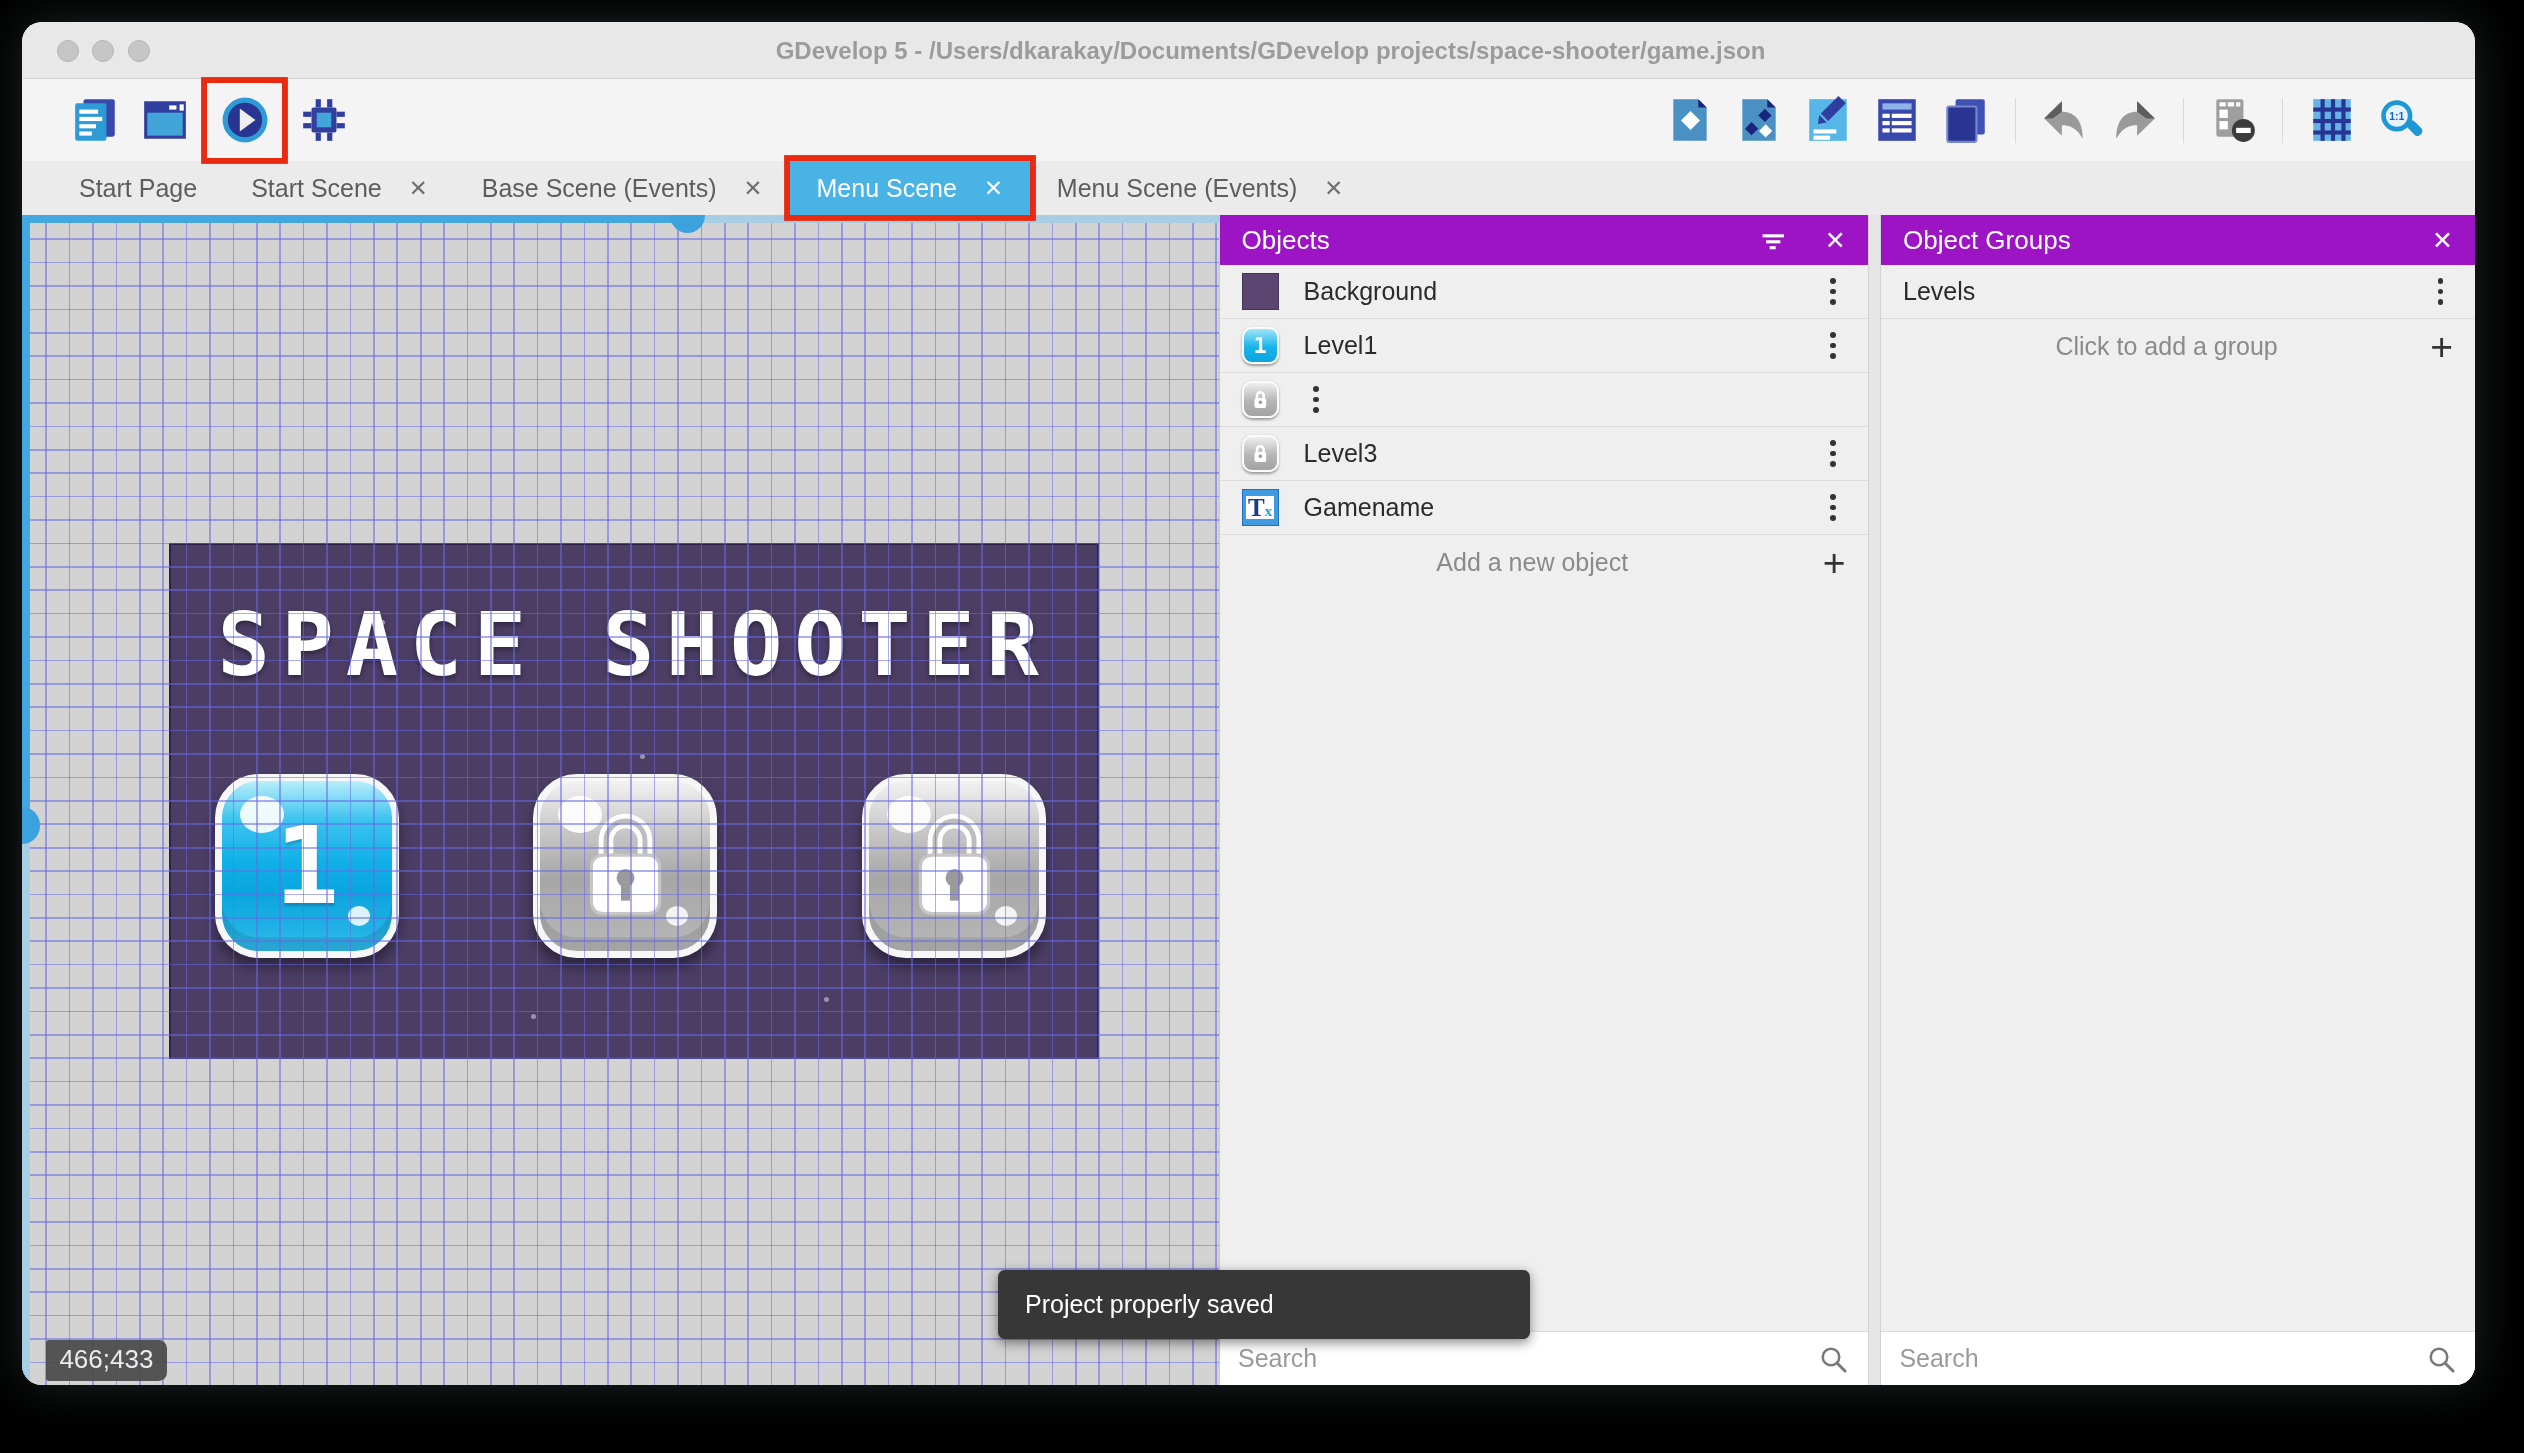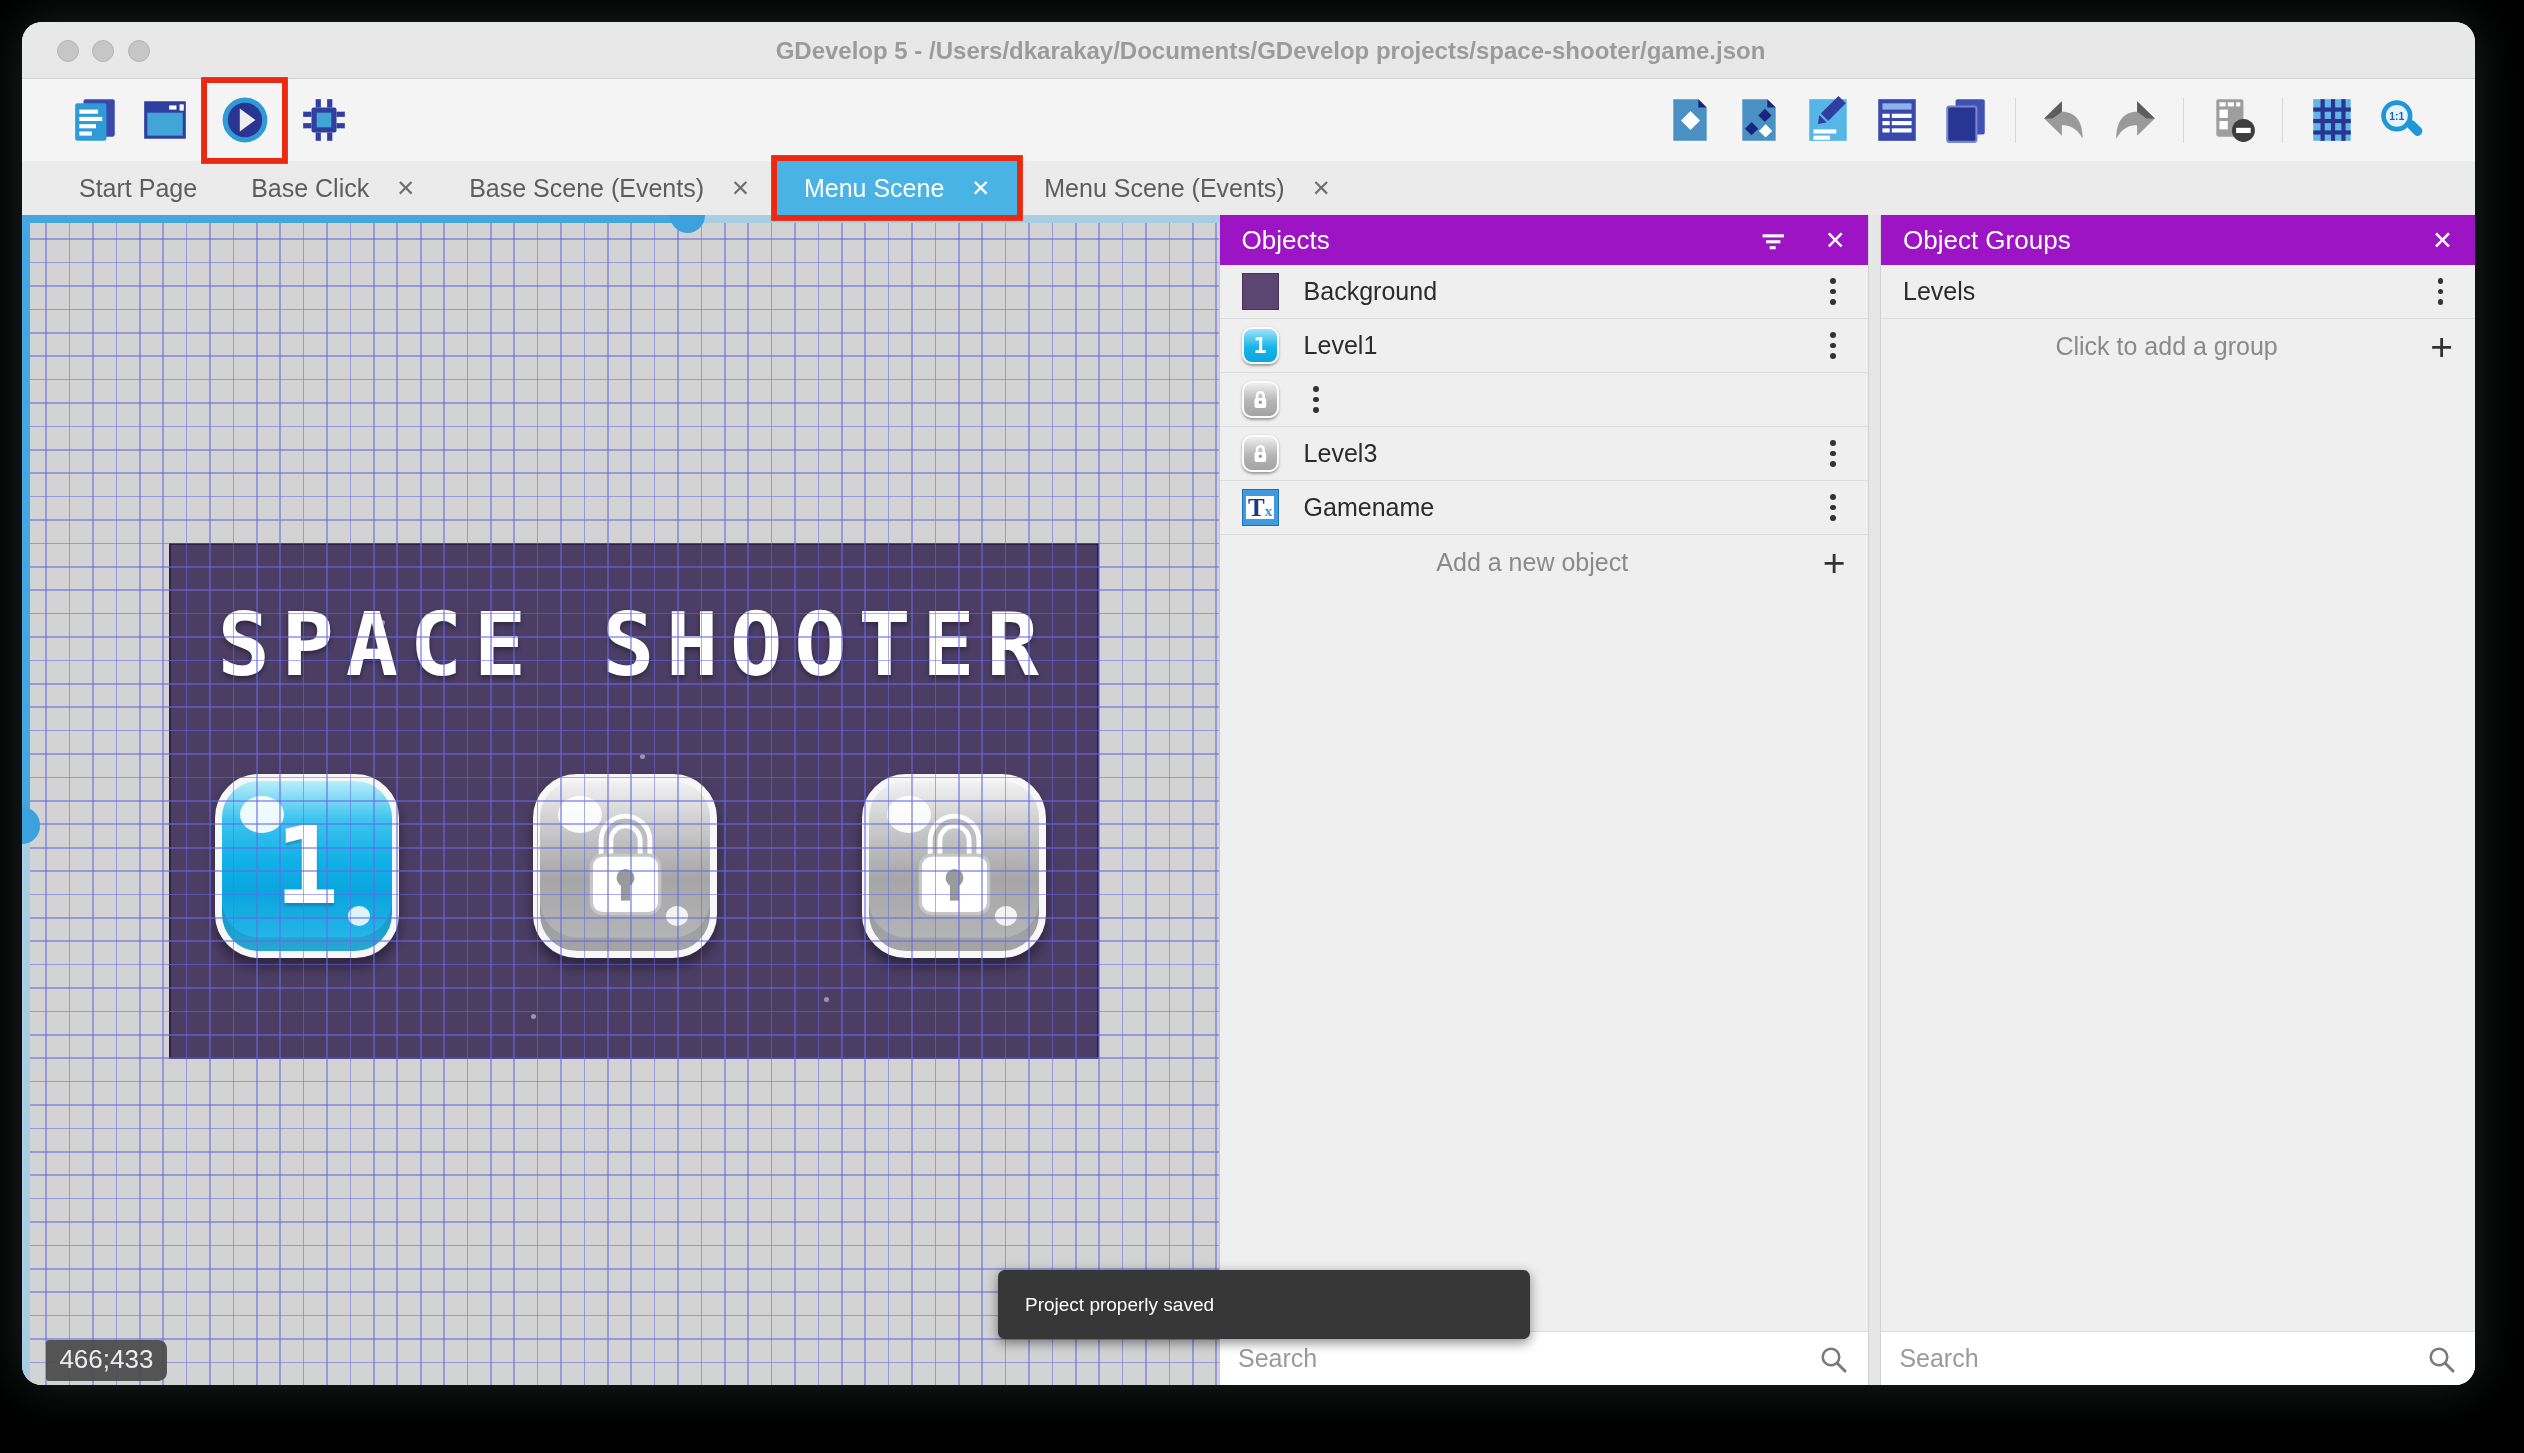--- a/index.html
+++ b/index.html
@@ -118,21 +118,21 @@
                padding:0 18.4px; flex:0 0 auto; }
   .searchbar input { flex:1; border:none; outline:none; font-size:25px; color:#444; background:transparent;
                      font-family:"Liberation Sans", sans-serif; }
   .searchbar input::placeholder { color:#9a9a9a; }
   .searchbar svg { width:32px; height:32px; flex:0 0 auto; }
 
   
   .toast { position:absolute; left:976px; top:1248px; width:532px; height:69px; background:#373737;
            border-radius:6.7px; z-index:60; display:flex; align-items:center; padding:0 27px;
            box-shadow:0 3.3px 11.7px rgba(0,0,0,.45); }
-  .toast span { color:#fff; font-size:19px; }
+  .toast span { color:#fff; font-size:25px; }
 </style>
 </head>
 <body>
 
 <div class="window">
 
   <div class="titlebar">
     <div class="traffic">
       <div class="light"></div>
       <div class="light"></div>
@@ -286,21 +286,21 @@
           </svg>
       </div>
     </div>
   </div>
 
   <div class="tabbar">
     <div class="tab">
       <span>Start Page</span>
     </div>
     <div class="tab">
-      <span>Base Click</span>
+      <span>Start Scene</span>
       <span class="close">✕</span>
     </div>
     <div class="tab">
       <span>Base Scene (Events)</span>
       <span class="close">✕</span>
     </div>
     <div class="tab active">
       <span>Menu Scene</span>
       <span class="close">✕</span>
     </div>

